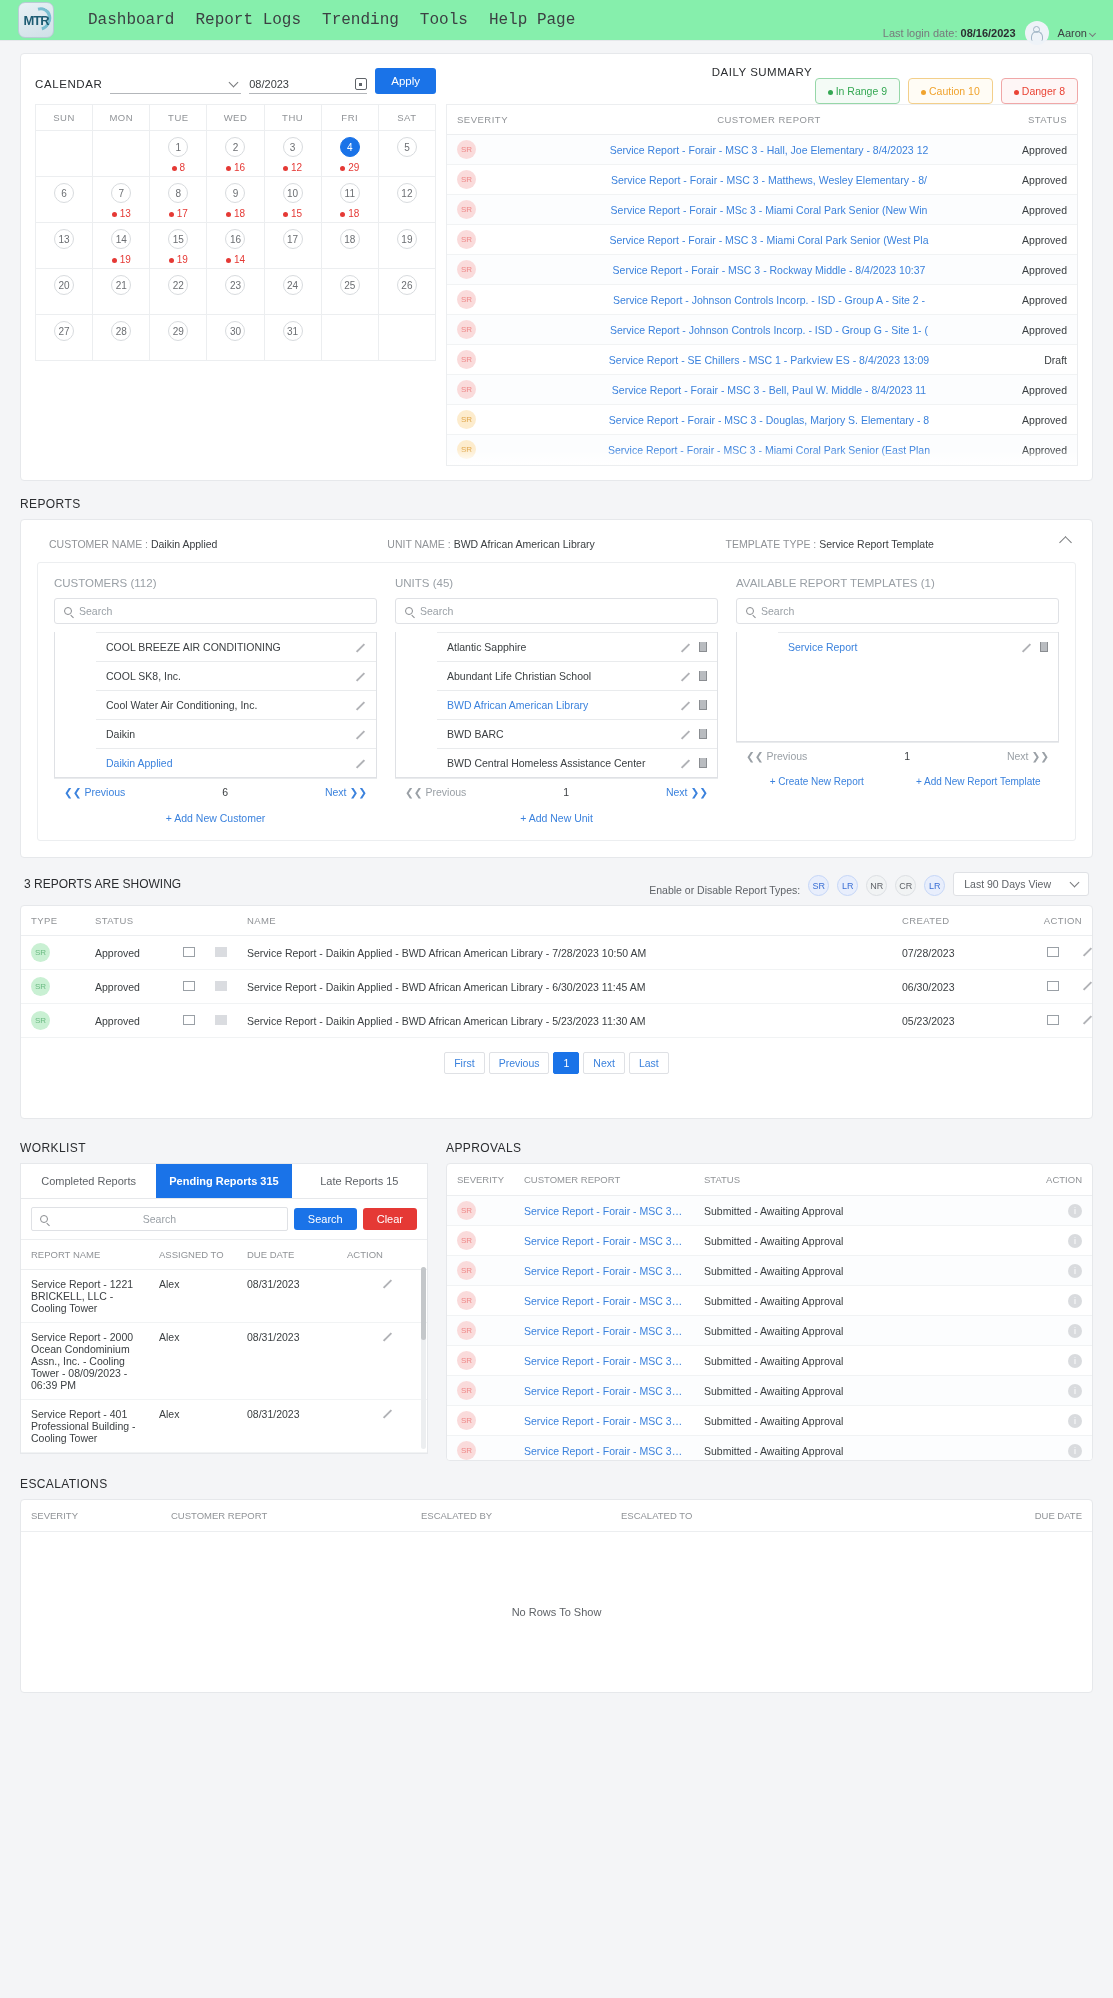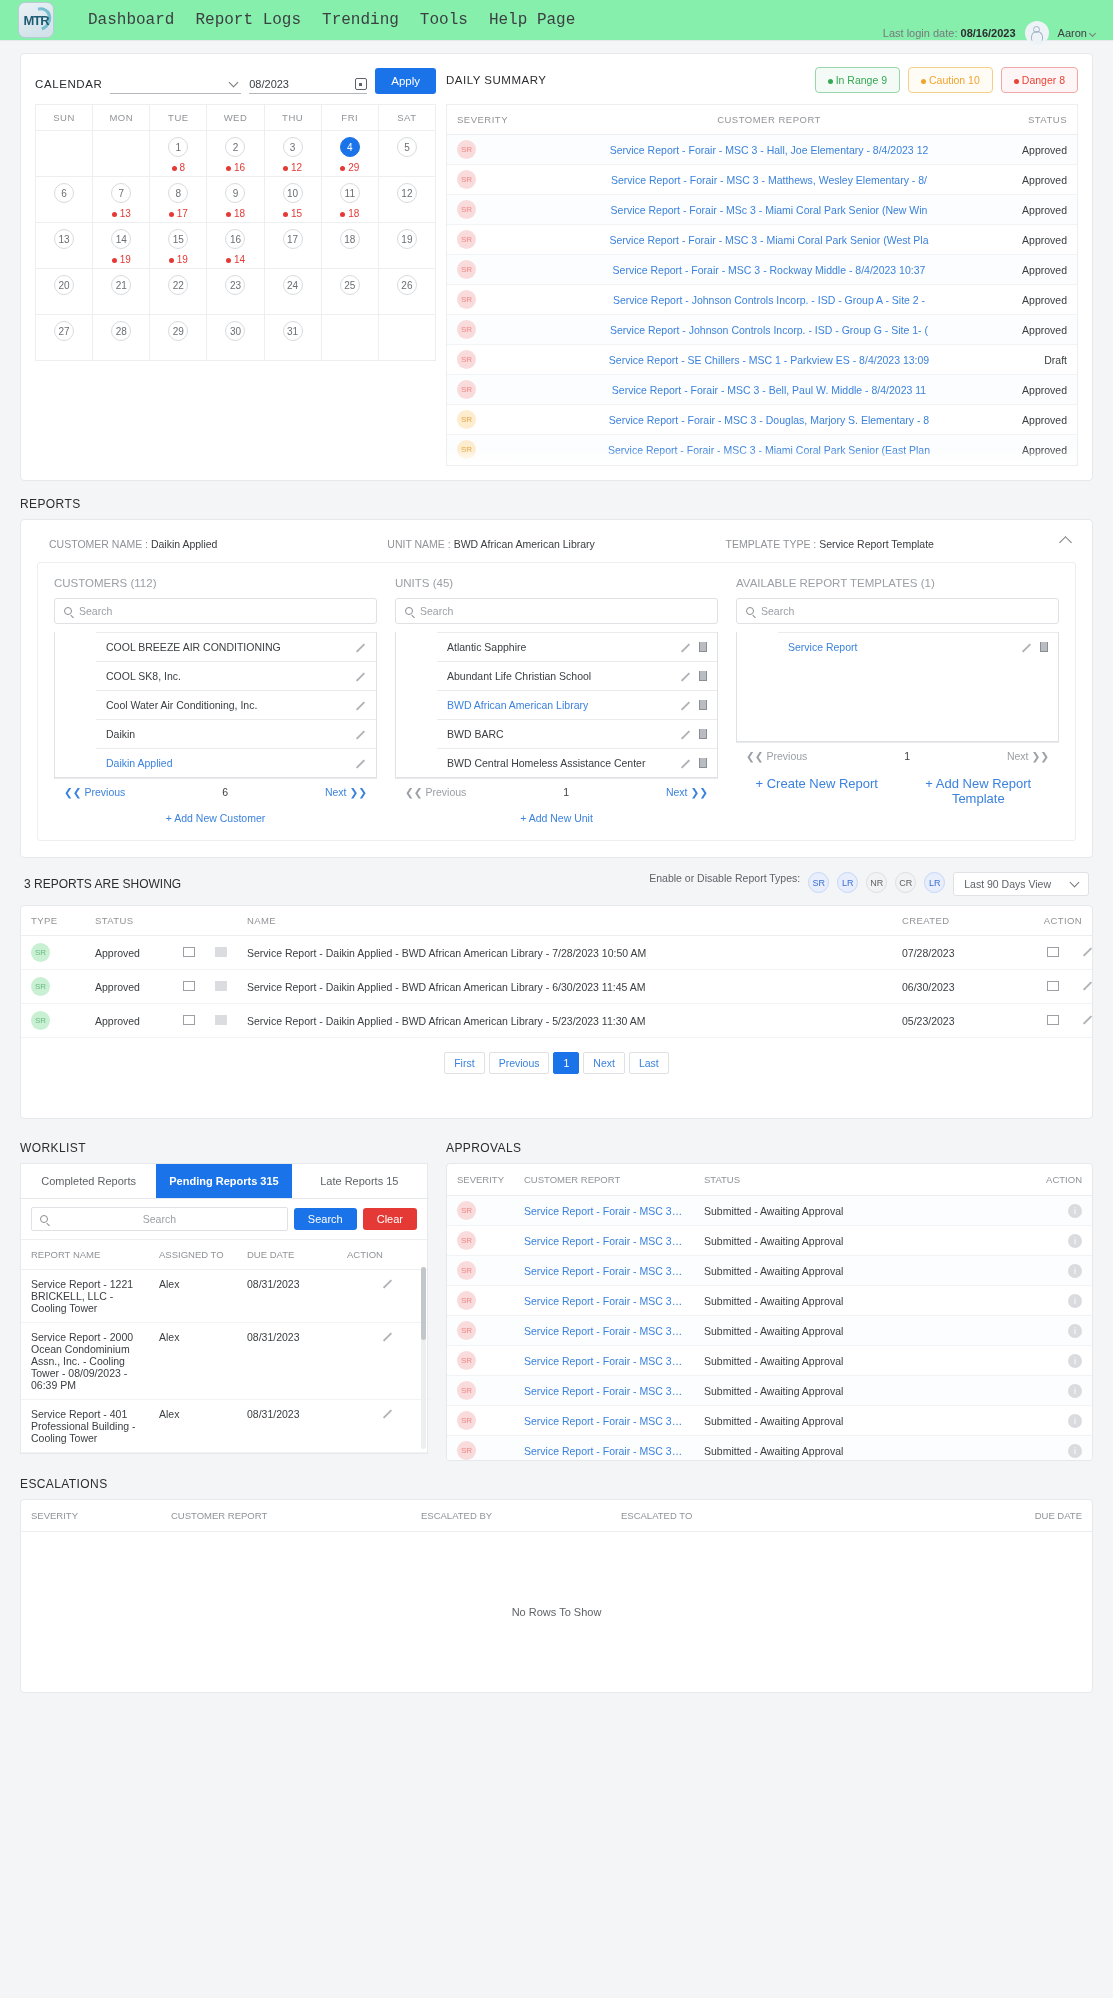--- a/index.html
+++ b/index.html
@@ -61,21 +61,21 @@
     border: 1px solid #eceef0; padding: 7px 0; }
   table.cal td { border: 1px solid #eceef0; height: 46px; vertical-align: top; text-align: center; padding-top: 6px; width: 14.28%; }
   .daynum { width: 20px; height: 20px; line-height: 19px; border-radius: 50%; border: 1px solid #d8dbde;
     display: inline-block; font-size: 10px; color: #6b6e72; }
   .daynum.sel { background: #1a73e8; border-color: #1a73e8; color: #fff; }
   .daycount { margin-top: 5px; font-size: 10px; color: #e53935; }
   .dot { display: inline-block; width: 5px; height: 5px; border-radius: 50%; background: #e53935; margin-right: 3px; vertical-align: middle; }
 
   
   .sumcol { flex: 1; display: flex; flex-direction: column; }
-  .sumhead { display: flex; align-items: center; height: 28px; }
+  .sumhead { display: flex; align-items: center; height: 28px; flex-direction: column; }
   .sumhead .ttl { font-size: 11.5px; letter-spacing:.5px; color:#2b2d30;}
   .badges { margin-left: auto; display: flex; gap: 8px; }
   .badge { border-radius: 4px; padding: 6px 12px; font-size: 10.5px; background:#fff;}
   .badge.green { border: 1px solid #96d7a8; color: #34a853; background: #f4fbf6; }
   .badge.amber { border: 1px solid #f3cf8a; color: #f0a32e; background: #fffcf5; }
   .badge.red   { border: 1px solid #f0a7a7; color: #ea4335; background: #fef6f6; }
   .sumtable { margin-top: 10px; border: 1px solid #eceef0; flex: 1; overflow: hidden; position: relative; }
   .sumtable .hrow { display: flex; font-size: 9.5px; color: #909397; letter-spacing: .5px; padding: 9px 10px; border-bottom: 1px solid #eceef0; }
   .sumtable .hrow .c1 { width: 80px; }
   .sumtable .hrow .c2 { flex: 1; text-align: center; }
@@ -108,26 +108,26 @@
   .litem { display: flex; align-items: center; padding: 8px 10px; border-top: 1px solid #e9ebed; font-size: 10.5px; min-height: 27px; }
   .litem.active { color: #3b82dd; }
   .litem .nm { flex: 1; }
   .pencil { width: 11px; height: 11px; position: relative; opacity: .55; }
   .pencil:before { content:""; position:absolute; width:11px;height:2px;background:#70737a;transform:rotate(-45deg);top:5px;}
   .trash { width: 8px; height: 10px; border: 1.2px solid #8a8d91; border-top: none; background:#b9bcc0; margin-left: 8px; }
   .pager { display: flex; align-items: center; justify-content: space-between; border-top: 1px solid #e9ebed; padding: 7px 10px; font-size: 10.5px; color: #3b82dd; }
   .pager .dis { color: #9aa0a6; }
   .addrow { text-align: center; color: #3b82dd; font-size: 10.5px; padding: 7px 0 0 0; }
   .addsplit { display: flex; }
-  .addsplit div { flex: 1; text-align: center; color: #3b82dd; font-size: 13px; padding-top: 7px; }
+  .addsplit div { flex: 1; text-align: center; color: #3b82dd; font-size: 10px; padding-top: 7px; }
 
   
   .showhead { display: flex; align-items: center; padding: 0 4px 9px 4px; }
   .showhead .t { font-size: 12px; color: #2b2d30; }
-  .showhead .right { margin-left: auto; display: flex; align-items: flex-start; gap: 8px; font-size: 10.5px; color: #5f6368; }
+  .showhead .right { margin-left: auto; display: flex; align-items: flex-end; gap: 8px; font-size: 10.5px; color: #5f6368; }
   .chip { width: 21px; height: 21px; border-radius: 50%; border: 1px solid #dcdfe3; background:#f1f3f4; font-size: 9px; display:flex;align-items:center;justify-content:center; color:#5f6368;}
   .chip.on { background: #e8eefc; border-color:#c5d6f7; color: #3b6fd4; }
   .selbox { border: 1px solid #dfe1e5; border-radius: 3px; padding: 5px 10px; display: flex; align-items: center; gap: 20px; background:#fff;}
   table.rt { width: 100%; border-collapse: collapse; font-size: 10.5px; }
   table.rt th { font-size: 9.5px; color: #909397; font-weight: normal; letter-spacing:.4px; text-align: left; padding: 9px 10px; border-bottom: 1px solid #eceef0; }
   table.rt td { padding: 7px 10px; border-bottom: 1px solid #f1f3f4; }
   .ico-img { width: 12px; height: 10px; background: #dadce0; display: inline-block; }
   .ico-note { width: 12px; height: 10px; border: 1.2px solid #9aa0a6; display:inline-block;}
   .pagin { display: flex; justify-content: center; gap: 4px; padding: 14px 0 4px 0; }
   .pagin div { border: 1px solid #dfe1e5; padding: 4px 9px; font-size: 10.5px; color: #3b82dd; border-radius: 2px; }

